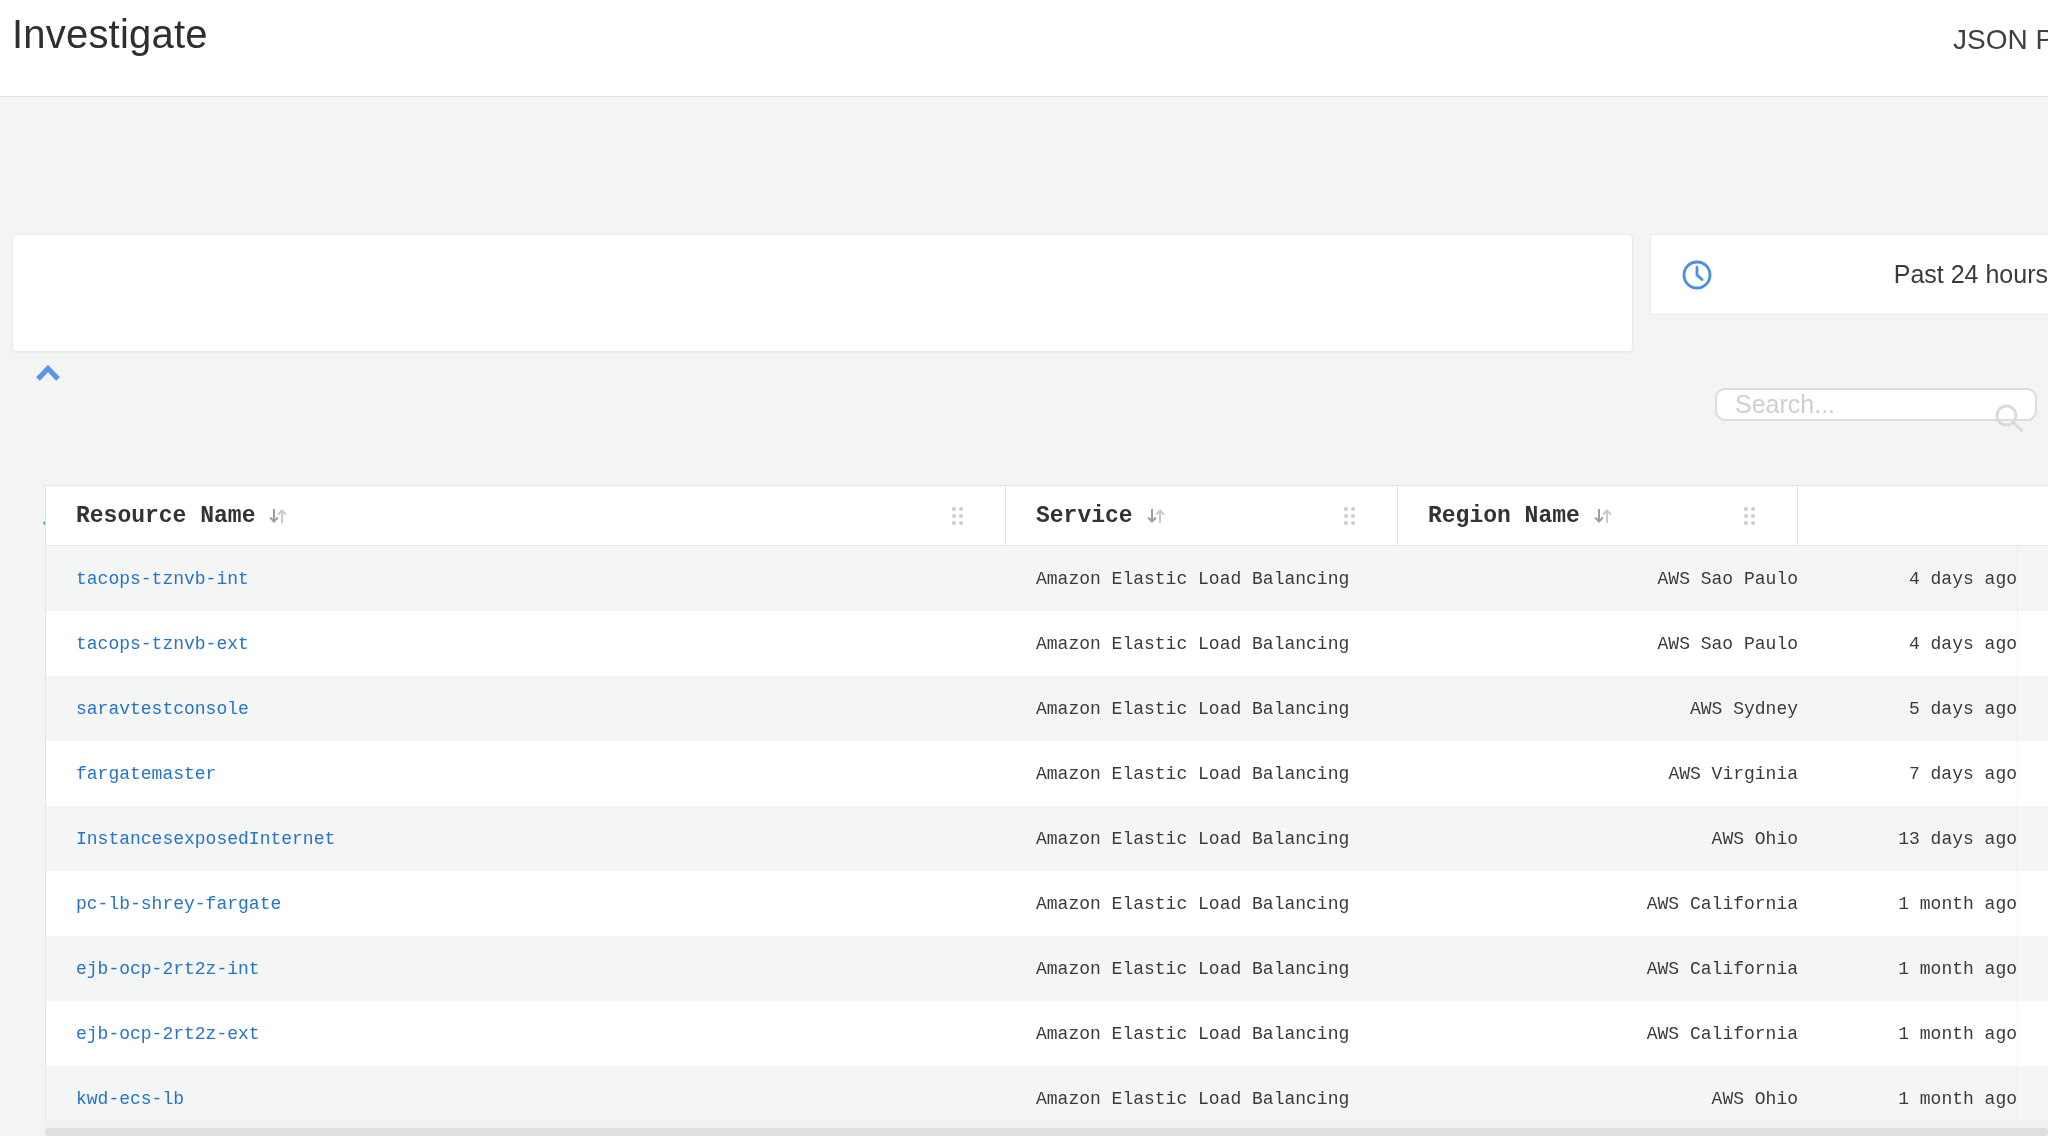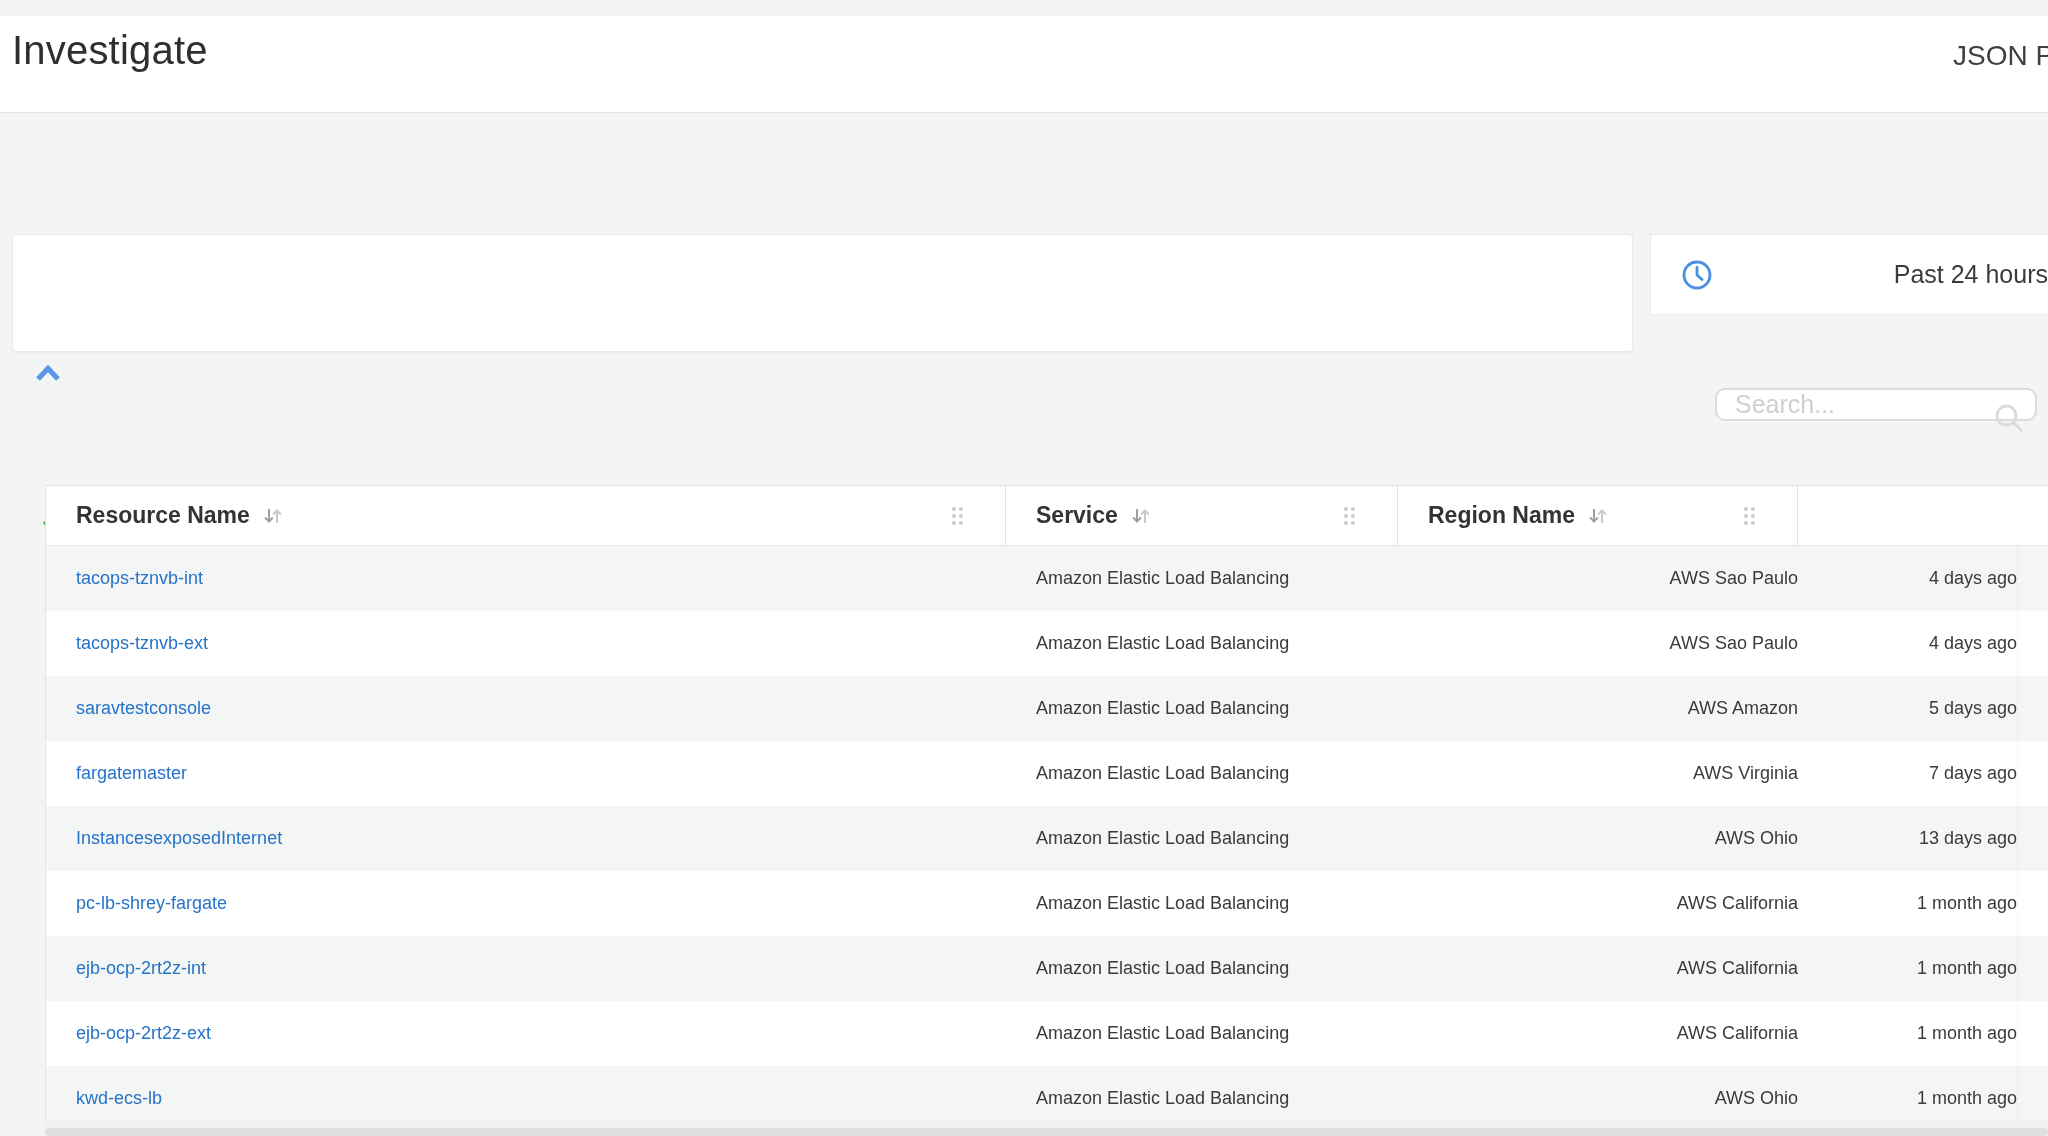--- a/index.html
+++ b/index.html
@@ -6,21 +6,21 @@
   html,body { width:2048px; height:1136px; }
   body {
     position:relative; overflow:hidden;
     background:#f3f4f4;
     font-family:"Liberation Sans", sans-serif;
     color:#3a3a3a;
   }
 
   
   .topbar {
-    position:absolute; left:0; top:16px; width:2048px; height:97px;
+    position:absolute; left:0; top:0; width:2048px; height:97px;
     background:#ffffff; border-bottom:1px solid #e3e3e3;
   }
   .page-title {
     position:absolute; left:12px; top:12px;
     font-size:40px; font-weight:500; color:#2f2f2f; letter-spacing:0.2px;
   }
   .json-preview {
     position:absolute; left:1953px; top:24px;
     font-size:28px; font-weight:400; color:#3f3f3f;
     white-space:nowrap; cursor:pointer;
@@ -60,21 +60,21 @@
     border:2px solid #dcdcdc; border-radius:10px; background:#ffffff;
     padding:0 56px 0 18px; font-size:25px; color:#a21caf;
     font-family:"Liberation Sans", sans-serif; outline:none; width:322px;
   }
   .search-input::placeholder { color:#cfcfcf; }
   .search-icon { position:absolute; right:12px; top:14px; width:32px; height:32px; pointer-events:none; }
 
   
   .table {
     position:absolute; left:45px; top:485px; right:0; width:2003px;
-    background:#ffffff; border-left:1px solid #e4e4e4; border-top:1px solid #e4e4e4;
+    background:#ffffff; border-left:1px solid #e4e4e4; border-top:1px solid #e4e4e4;font-family:Liberation Mono, monospace;
   }
   .thead {
     display:flex; height:60px; background:#ffffff;
     border-bottom:1px solid #e6e6e6; font-weight:700; font-size:23px; color:#333;
   }
   .th {
     display:flex; align-items:center; padding-left:30px;
     border-right:1px solid #e2e2e2; cursor:pointer;
   }
   .c1 { width:960px; flex:none; }
@@ -239,21 +239,21 @@
     <div class="td c5"></div>
   </div>
   <div class="tr">
     <div class="td c1">
         <a class="link">saravtestconsole</a>
       </div>
     <div class="td c2">
         <span class="cell-text">Amazon Elastic Load Balancing</span>
       </div>
     <div class="td c3">
-        <span class="cell-text">AWS Amazon</span>
+        <span class="cell-text">AWS Sydney</span>
       </div>
     <div class="td c4">
         <span class="cell-text">5 days ago</span>
       </div>
     <div class="td c5"></div>
   </div>
   <div class="tr">
     <div class="td c1">
         <a class="link">fargatemaster</a>
       </div>

